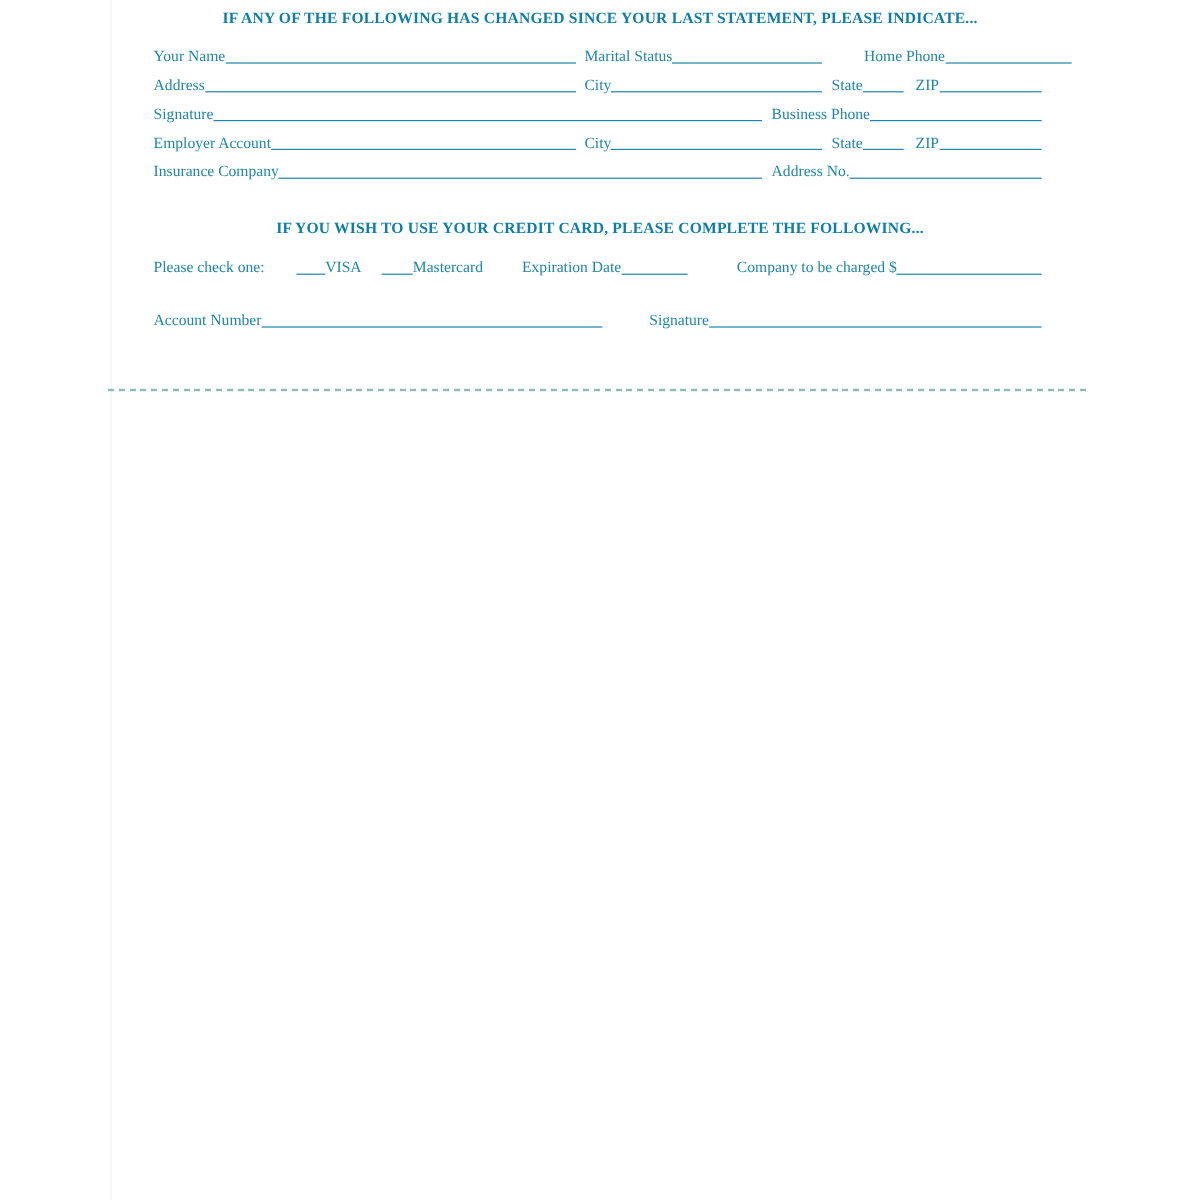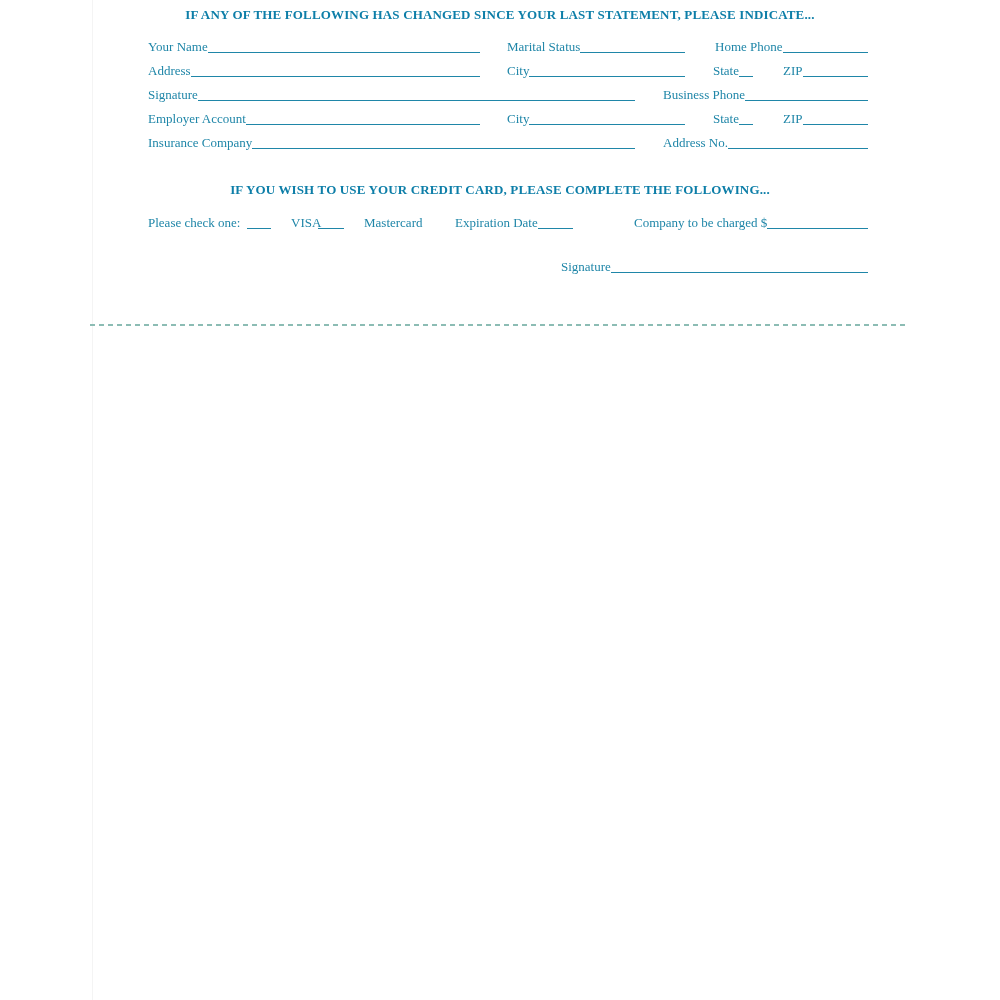--- a/index.html
+++ b/index.html
@@ -32,21 +32,21 @@
     white-space:nowrap;
   }
   .fld {
     position:absolute;
     display:flex;
     align-items:flex-end;
     height:16px;
     font-size:13px;
     color:var(--accent);
   }
-  .lbl { white-space:nowrap; line-height:15px;margin-left:20px; }
+  .lbl { white-space:nowrap; line-height:15px; }
   .line {
     flex:1 1 auto;
     border-bottom:1.5px solid var(--accent);
     margin-bottom:1px;
     min-height:1px;
   }
   .line.fixed { flex:0 0 auto; }
   .dashline {
     position:absolute;
     left:90px; top:324px;
@@ -64,21 +64,21 @@
   <div class="heading" style="top:7px">IF ANY OF THE FOLLOWING HAS CHANGED SINCE YOUR LAST STATEMENT, PLEASE INDICATE...</div>
 
   <div class="fld" style="left:128px; top:38px; width:352px">
     <span class="lbl">Your Name</span>
     <span class="line"></span>
   </div>
   <div class="fld" style="left:487px; top:38px; width:198px">
     <span class="lbl">Marital Status</span>
     <span class="line"></span>
   </div>
-  <div class="fld" style="left:695px; top:38px; width:173px">
+  <div class="fld" style="left:720px; top:38px; width:173px">
     <span class="lbl">Home Phone</span>
     <span class="line"></span>
   </div>
 
   <div class="fld" style="left:128px; top:62px; width:352px">
     <span class="lbl">Address</span>
     <span class="line"></span>
   </div>
   <div class="fld" style="left:487px; top:62px; width:198px">
     <span class="lbl">City</span>
@@ -143,20 +143,24 @@
   </div>
   <div class="fld" style="left:435px; top:214px; width:138px">
     <span class="lbl">Expiration Date</span>
     <span class="line"></span>
   </div>
   <div class="fld" style="left:614px; top:214px; width:254px">
     <span class="lbl">Company to be charged $</span>
     <span class="line"></span>
   </div>
 
+  <div class="fld" style="left:128px; top:258px; width:374px">
+    <span class="lbl">Account Number</span>
+    <span class="line"></span>
+  </div>
   <div class="fld" style="left:541px; top:258px; width:327px">
     <span class="lbl">Signature</span>
     <span class="line"></span>
   </div>
 
   <div class="dashline"></div>
 
 </div>
 
 </body></html>

